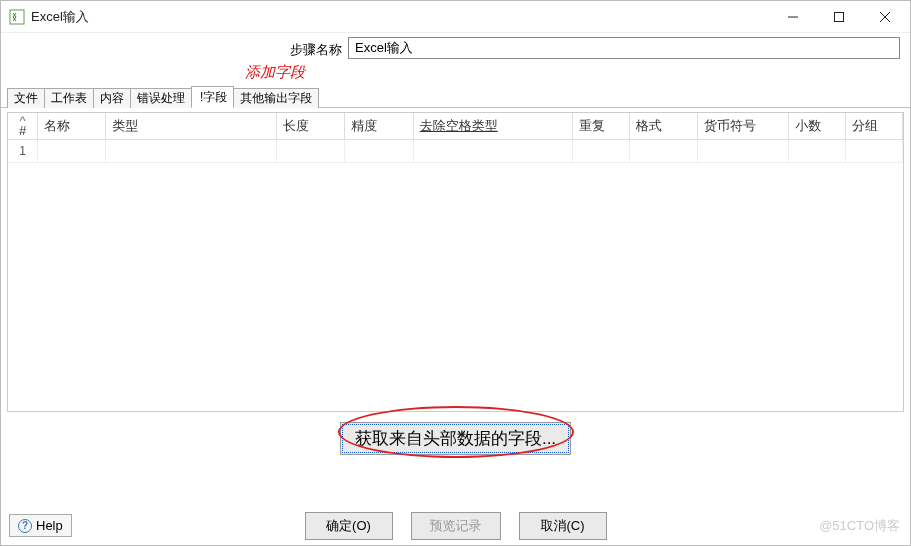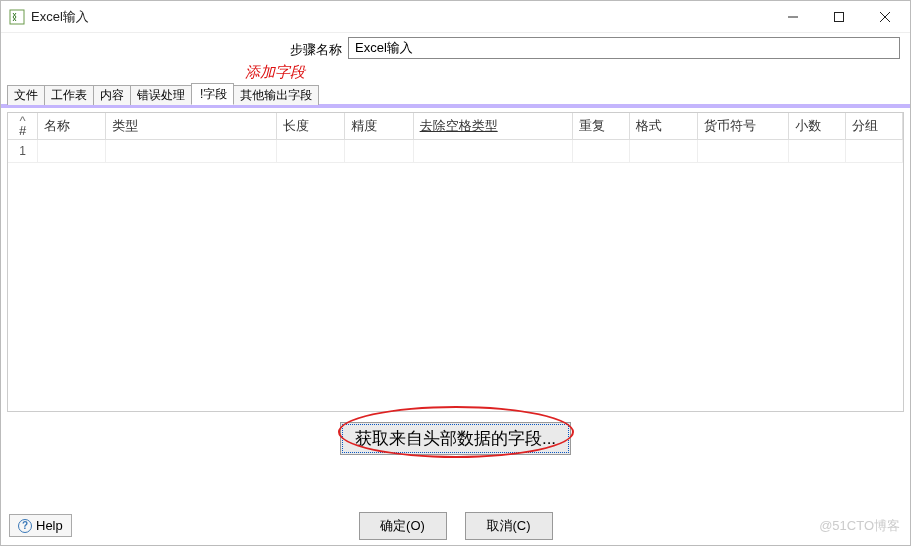--- a/index.html
+++ b/index.html
@@ -44,21 +44,21 @@
     flex: 1; height: 22px; border: 1px solid #888;
     padding: 0 6px; font-size: 13px;
   }
   .add-fields {
     text-align: right; width: 300px; padding-right: 6px;
     color: #d11; font-size: 15px; margin: 2px 0 4px 10px; font-style: italic;
   }
   .tabs {
     display: flex; align-items: flex-end;
     padding-left: 6px;
-    border-bottom: 4px solid #c4b5fd;
+    border-bottom: 1px solid #c4b5fd;
     height: 22px;
   }
   .tab {
     border: 1px solid #aaa;
     border-bottom: none;
     padding: 2px 6px 2px 6px;
     margin-right: -1px;
     background: #f6f6f6;
     font-size: 12px;
     position: relative;
@@ -238,17 +238,18 @@
   <button class="get-fields-btn">获取来自头部数据的字段...</button>
 </div>
 
 <div class="footer">
   <button class="help-btn">
     <span class="help-icon">?</span>
     <span>Help</span>
   </button>
   <div class="center-btns">
     <button class="dlg-btn">确定(O)</button>
+    <button class="dlg-btn disabled">预览记录</button>
     <button class="dlg-btn">取消(C)</button>
   </div>
 </div>
 
 <div class="watermark">@51CTO博客</div>
 
 </body></html>

